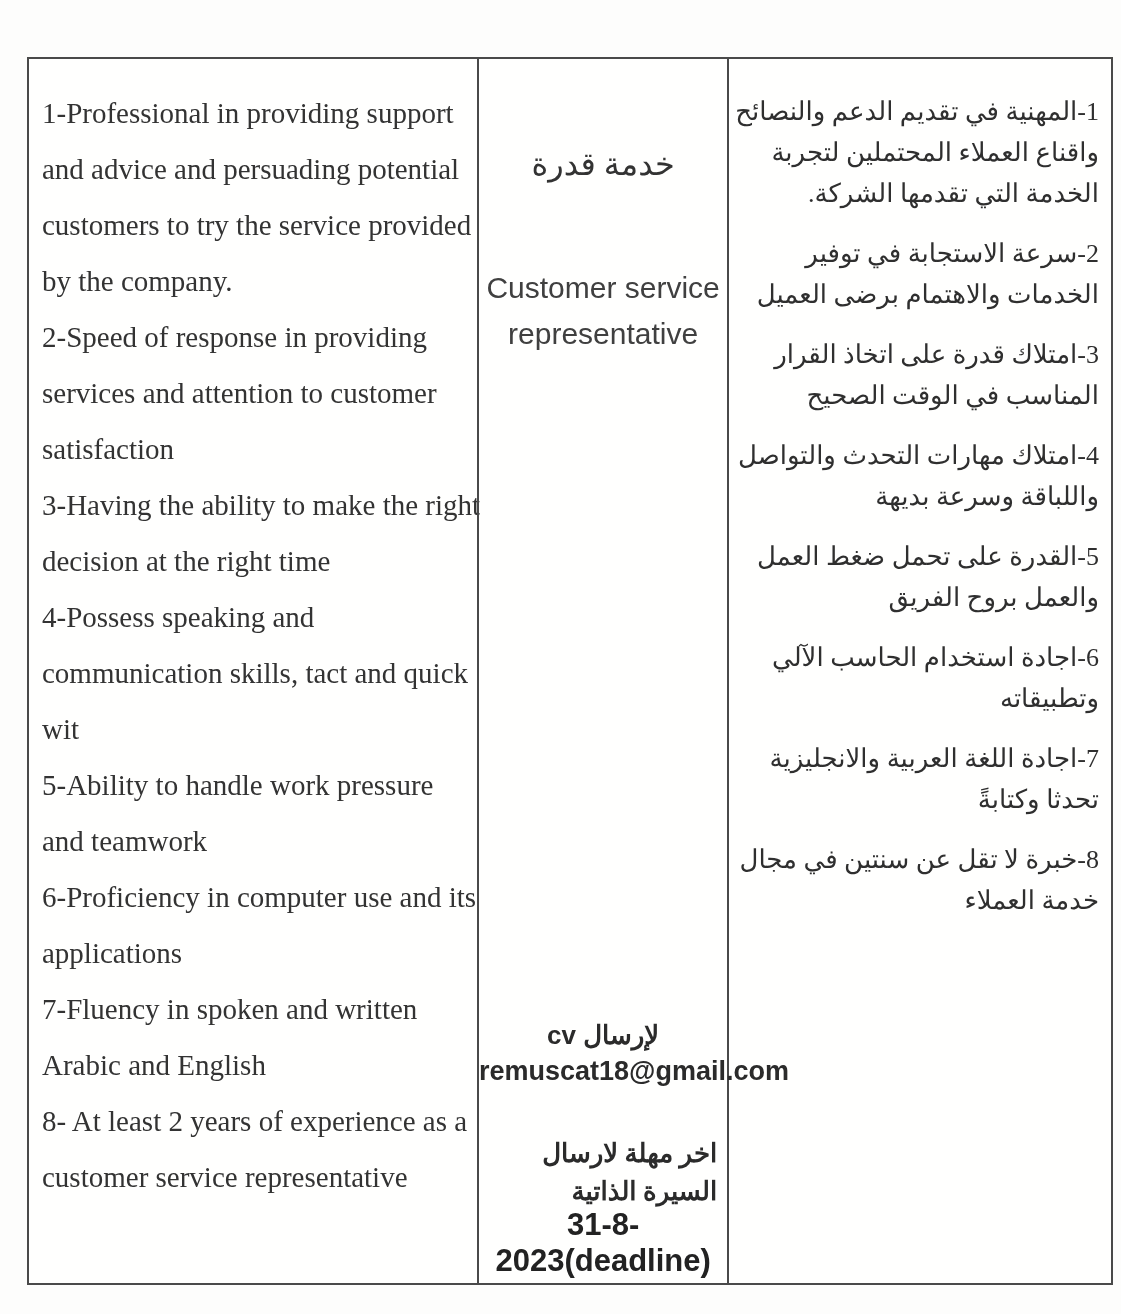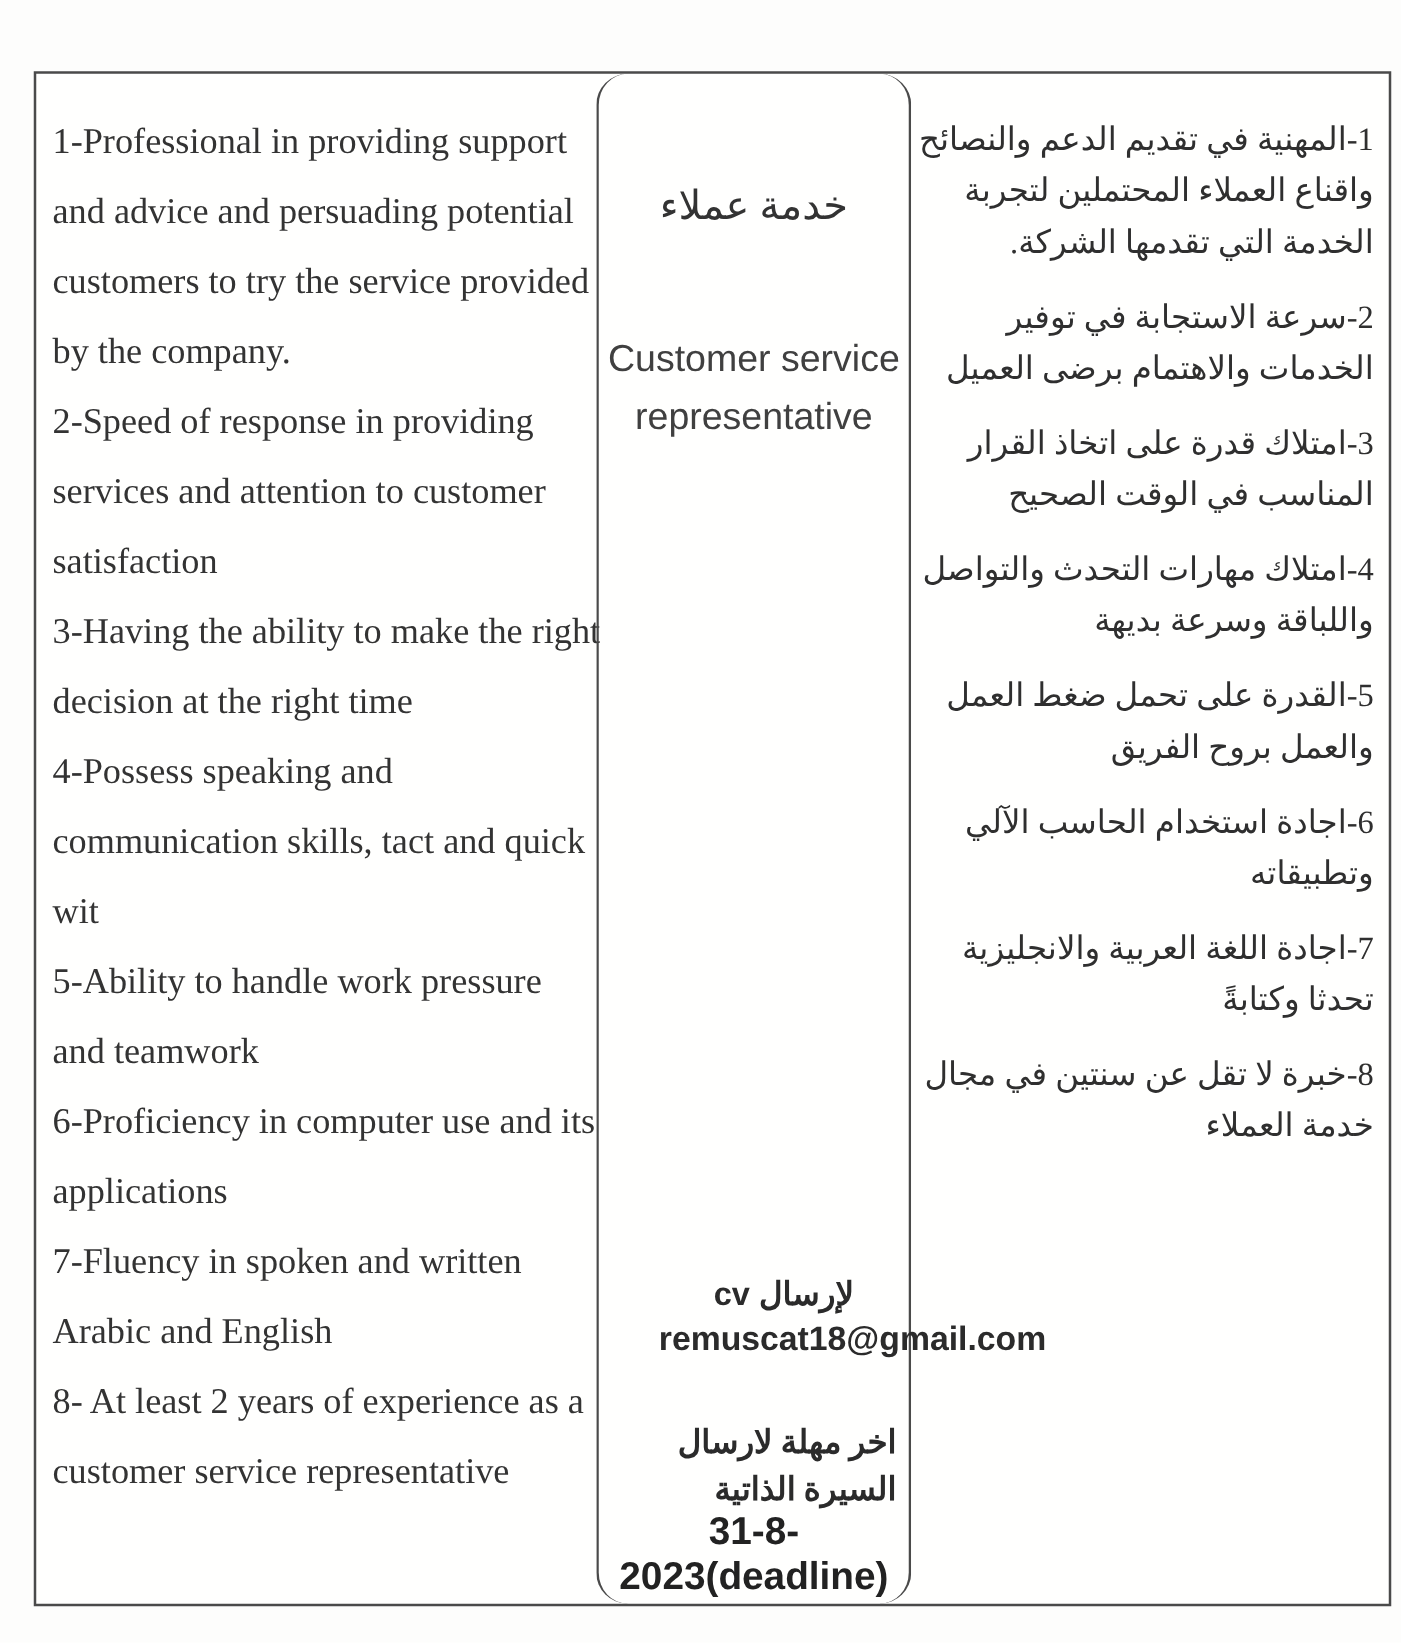--- a/index.html
+++ b/index.html
@@ -13,21 +13,21 @@
   .page { position:relative; width:1121px; height:1314px; background:#fdfdfc; }
 
   .doc-table {
     position:absolute; left:27px; top:57px;
     width:1086px; height:1228px;
     display:flex;
     border:2px solid #4a4a4a;
     box-sizing:border-box;
     background:#fffffe;
   }
-  .cell { box-sizing:border-box; height:100%;border-radius:25px; }
+  .cell { box-sizing:border-box; height:100%; }
 
   
   .cell-en { width:448px; padding:26px 6px 0 13px; }
   .cell-en p { margin:0; font-size:29px; line-height:56px; color:#333333; }
   .ln { display:block; white-space:nowrap; }
 
   
   .cell-mid {
     width:277px;
     border-left:2px solid #4a4a4a;
@@ -41,21 +41,21 @@
     font-family:"Liberation Serif", serif;
     font-size:32px; color:#333333;
   }
   .title-en {
     position:absolute; top:206px; left:0; right:0;
     text-align:center;
     font-size:30px; line-height:46px; color:#404040;
   }
   .cv-block {
     position:absolute; top:958px; left:0; right:0;
-    text-align:center; font-weight:bold; color:#2b2b2b;padding-left:48px;
+    text-align:center; font-weight:bold; color:#2b2b2b;
   }
   .cv-label { font-size:26px; line-height:36px; direction:rtl; }
   .cv-email { font-size:27px; line-height:36px; }
   .deadline-label {
     position:absolute; top:1076px; left:10px; right:10px;
     direction:rtl; text-align:right;
     font-family:"Liberation Serif", serif;
     font-weight:bold; font-size:26px; line-height:38px; color:#2b2b2b;
   }
   .deadline-value {
@@ -110,21 +110,21 @@
         <span class="ln">7-Fluency in spoken and written</span>
         <span class="ln">Arabic and English</span>
       </p>
       <p>
         <span class="ln">8- At least 2 years of experience as a</span>
         <span class="ln">customer service representative</span>
       </p>
     </div>
 
     <div class="cell cell-mid">
-      <div class="title-ar">خدمة عملاء</div>
+      <div class="title-ar">خدمة قدرة</div>
       <div class="title-en">Customer service representative</div>
       <div class="cv-block">
         <div class="cv-label">لإرسال cv</div>
         <div class="cv-email">remuscat18@gmail.com</div>
       </div>
       <div class="deadline-label">اخر مهلة لارسال السيرة الذاتية</div>
       <div class="deadline-value">31-8-2023(deadline)</div>
     </div>
 
     <div class="cell cell-ar">

